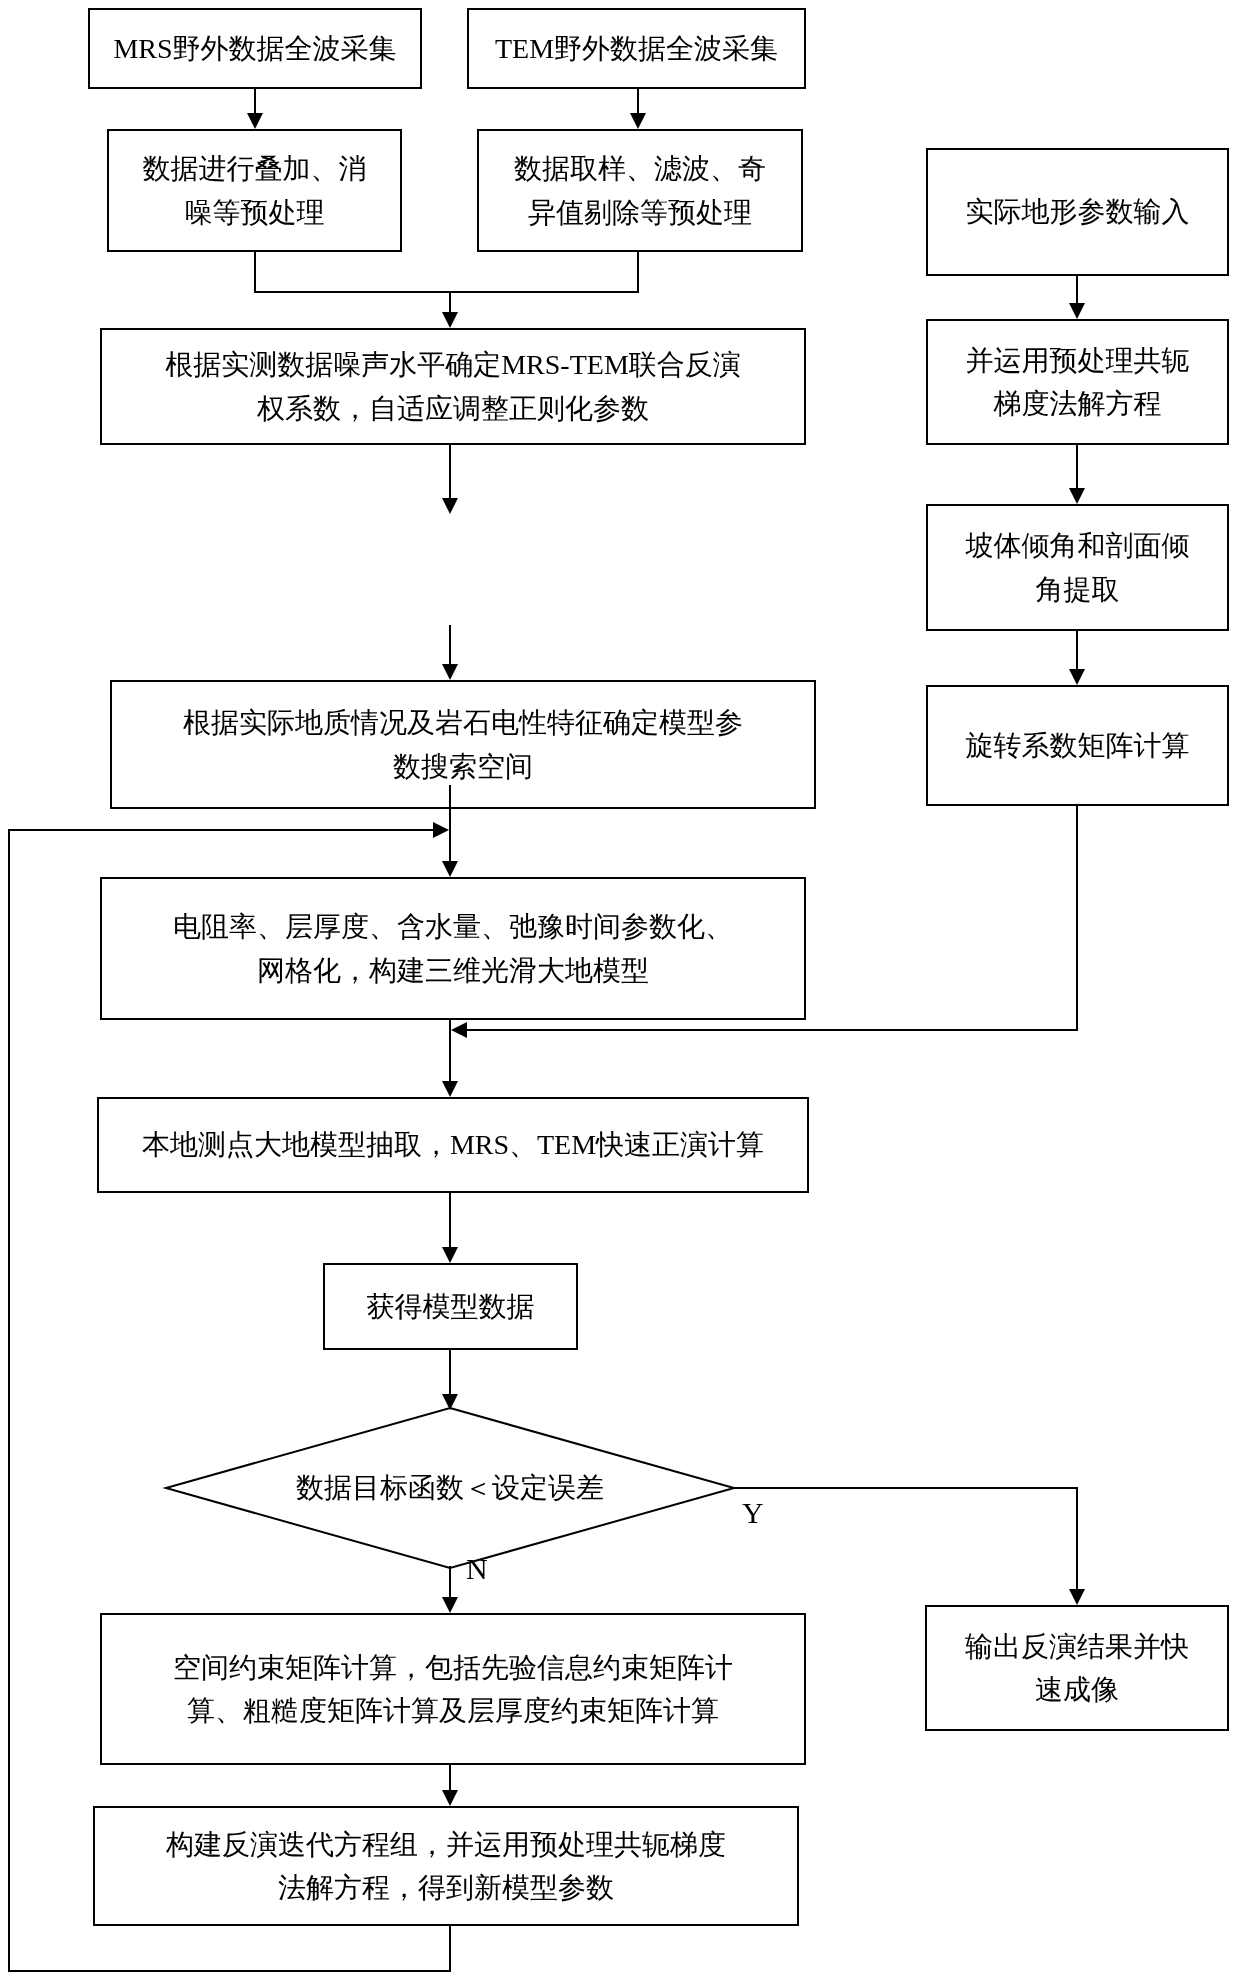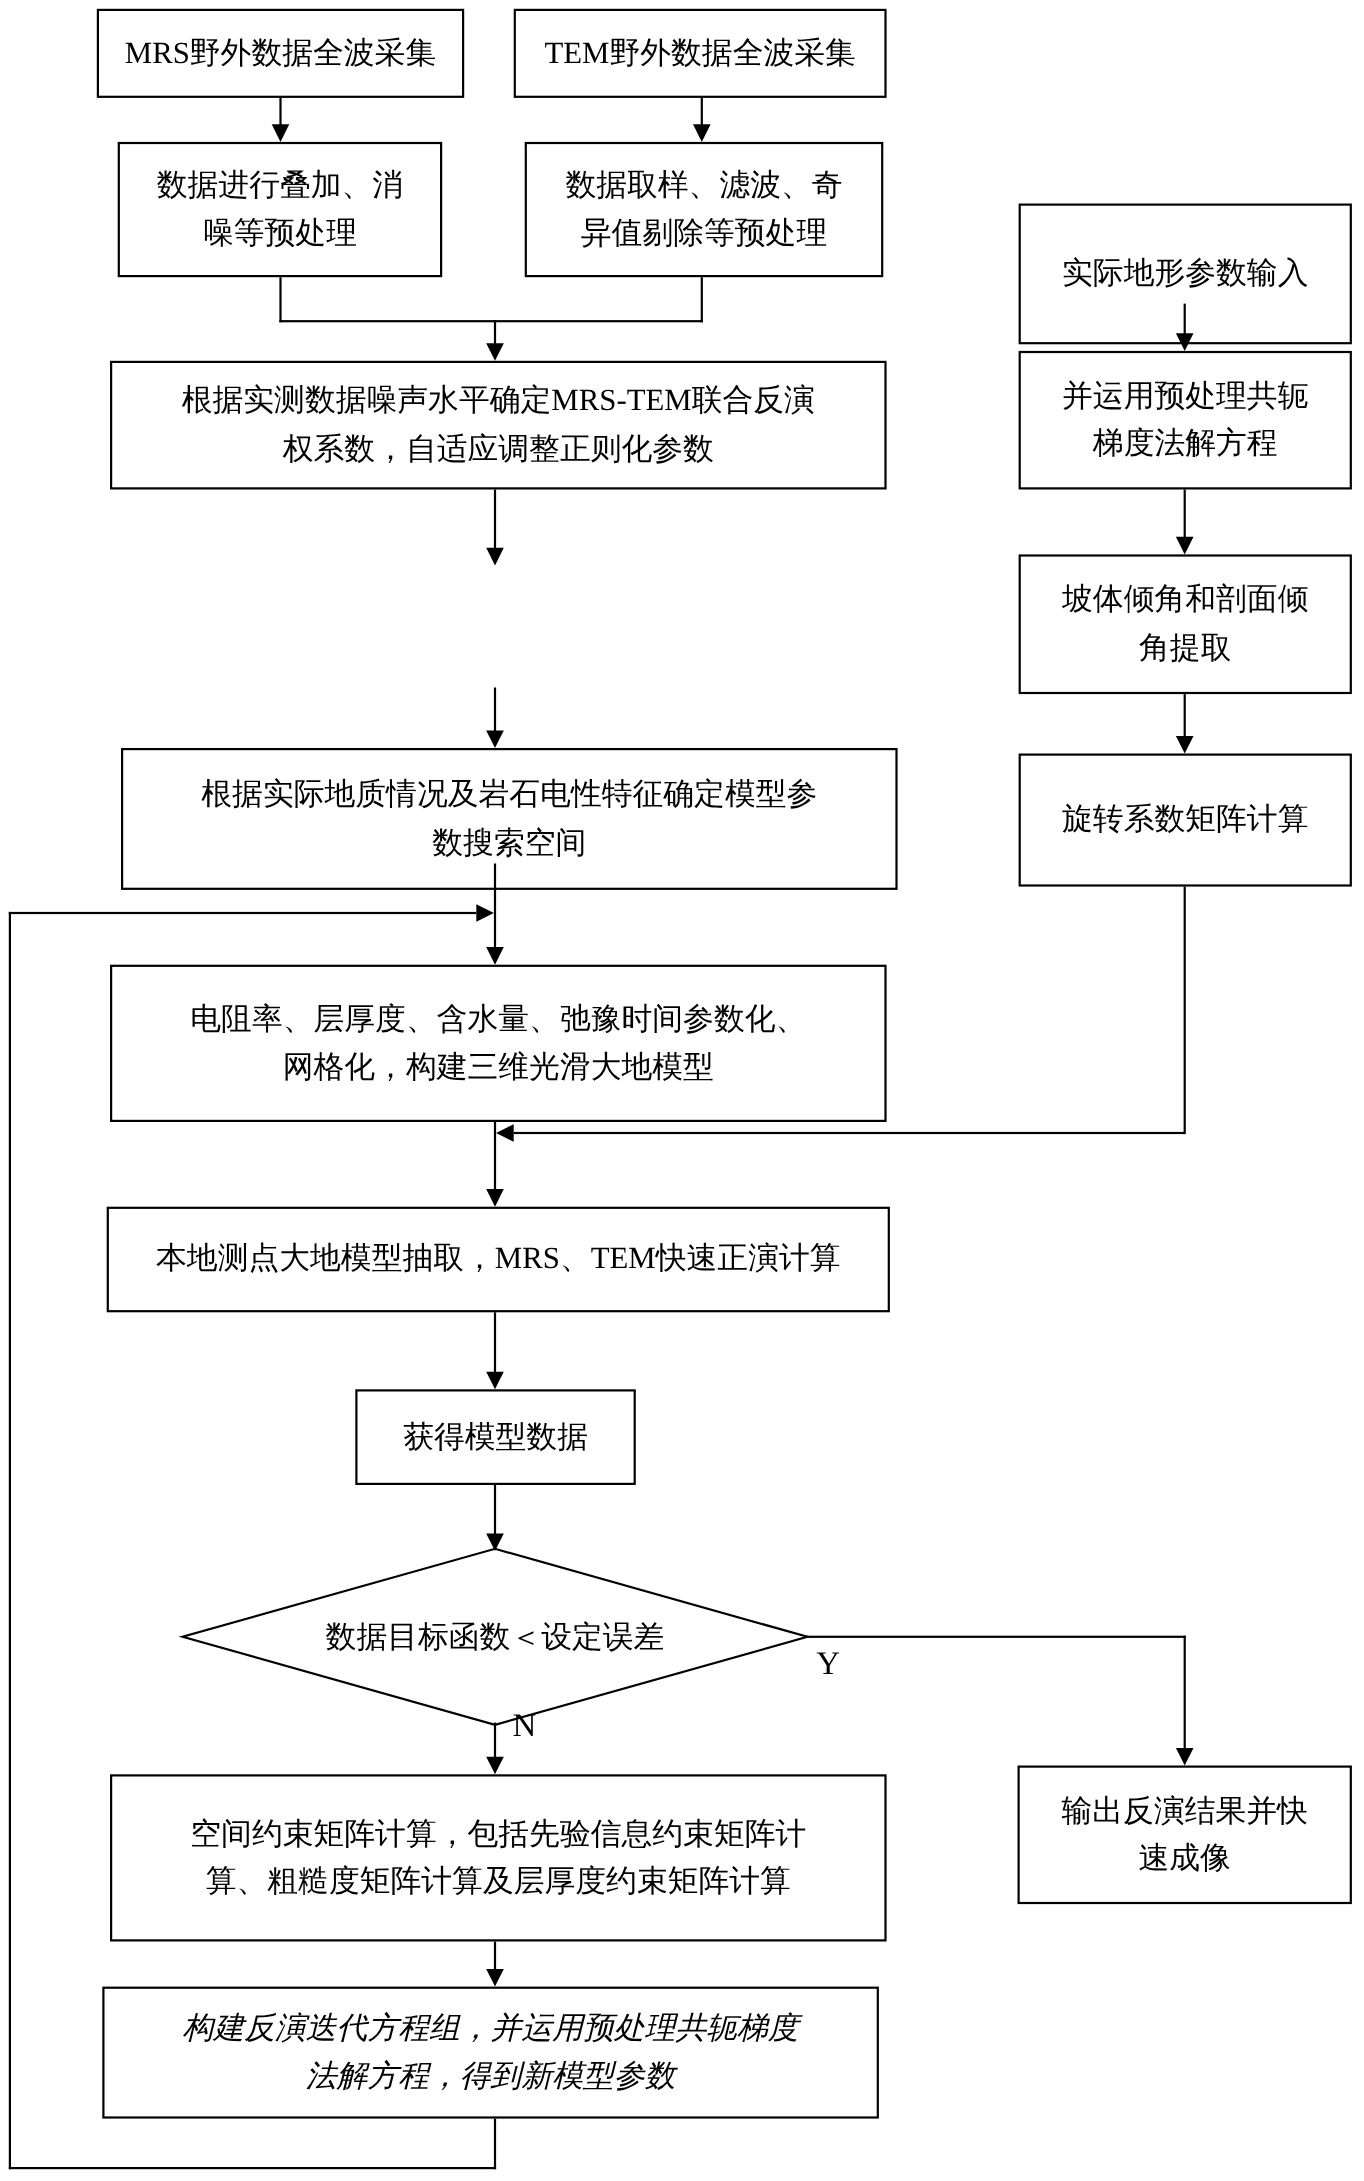--- a/index.html
+++ b/index.html
@@ -90,24 +90,24 @@
       <polygon points="290,6 574,86 290,166 6,86" fill="#ffffff" stroke="#000000" stroke-width="2"></polygon>
     </svg>
     <div id="diamond-text">数据目标函数＜设定误差</div>
   </div>
 
   <div class="node" style="left:100px;top:1613px;width:706px;height:152px;">
     <span class="tx" style="max-width:575px;">空间约束矩阵计算，包括先验信息约束矩阵计算、粗糙度矩阵计算及层厚度约束矩阵计算</span>
   </div>
 
   <div class="node" style="left:93px;top:1806px;width:706px;height:120px;">
-    <span class="tx" style="max-width:575px;font-style:italic;">构建反演迭代方程组，并运用预处理共轭梯度法解方程，得到新模型参数</span>
+    <span class="tx" style="max-width:575px;">构建反演迭代方程组，并运用预处理共轭梯度法解方程，得到新模型参数</span>
   </div>
 
-  <div class="node" style="left:926px;top:148px;width:303px;height:128px;margin-top:37px;">
+  <div class="node" style="left:926px;top:148px;width:303px;height:128px;">
     <span class="tx">实际地形参数输入</span>
   </div>
 
   <div class="node" style="left:926px;top:319px;width:303px;height:126px;">
     <span class="tx" style="max-width:235px;">并运用预处理共轭梯度法解方程</span>
   </div>
 
   <div class="node" style="left:926px;top:504px;width:303px;height:127px;">
     <span class="tx" style="max-width:235px;">坡体倾角和剖面倾角提取</span>
   </div>

